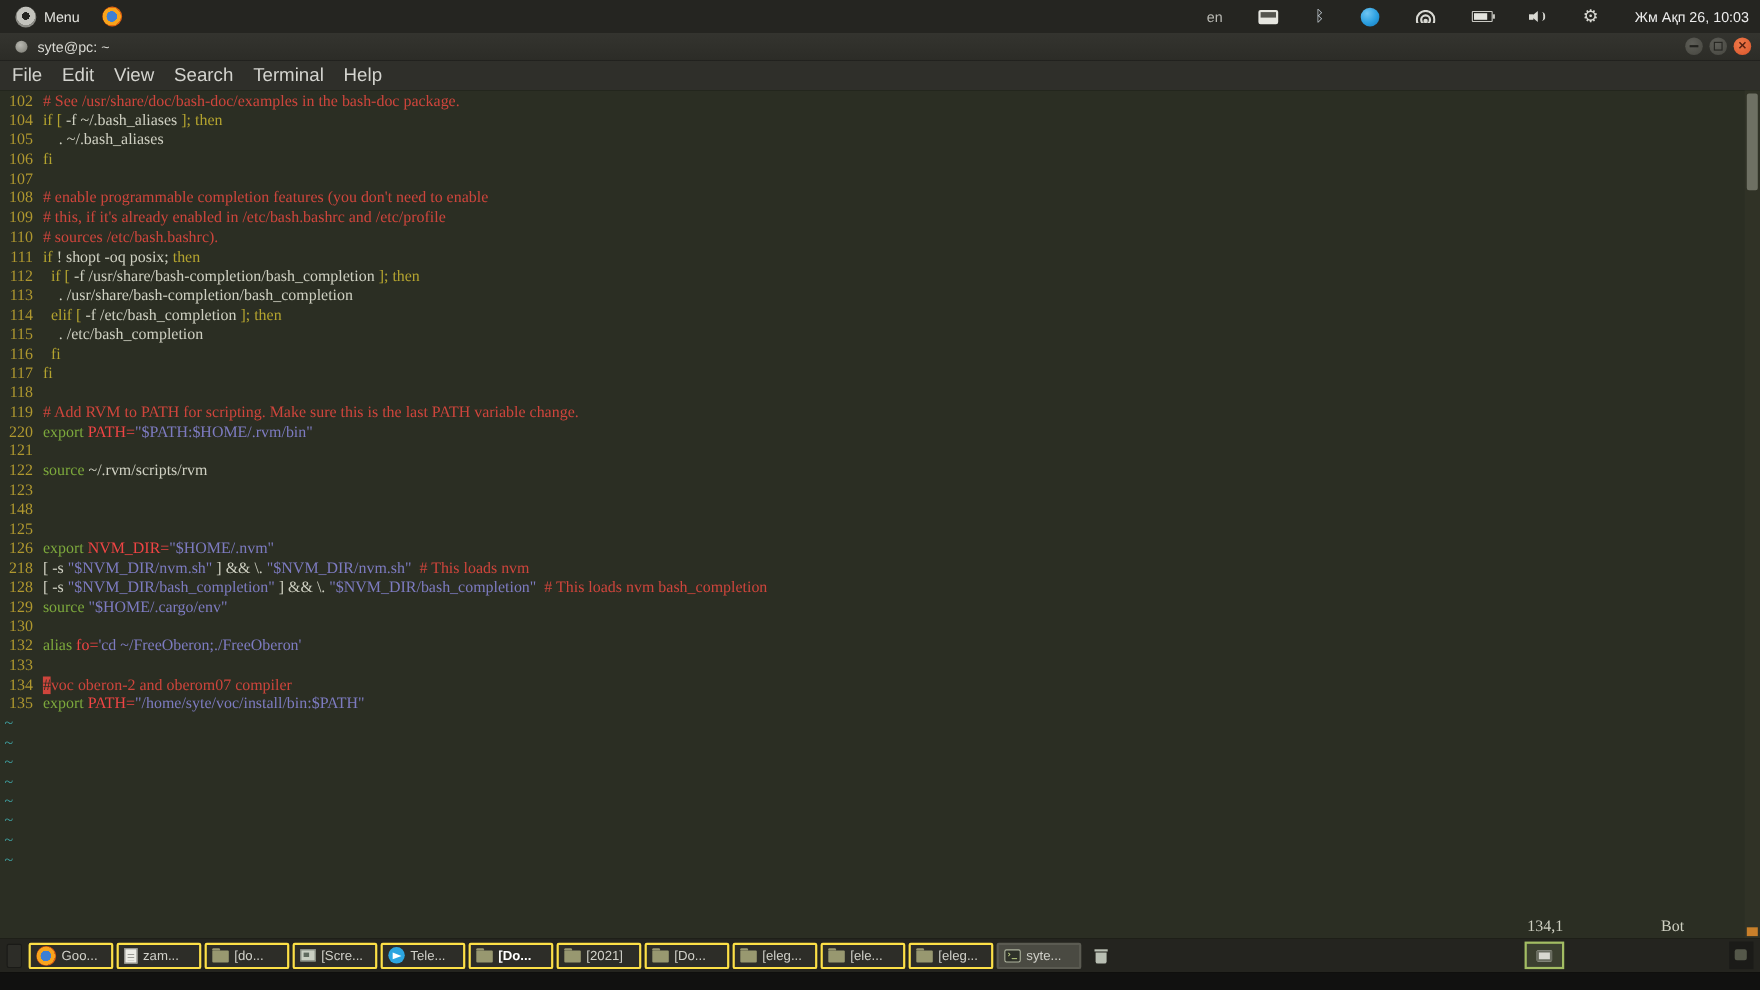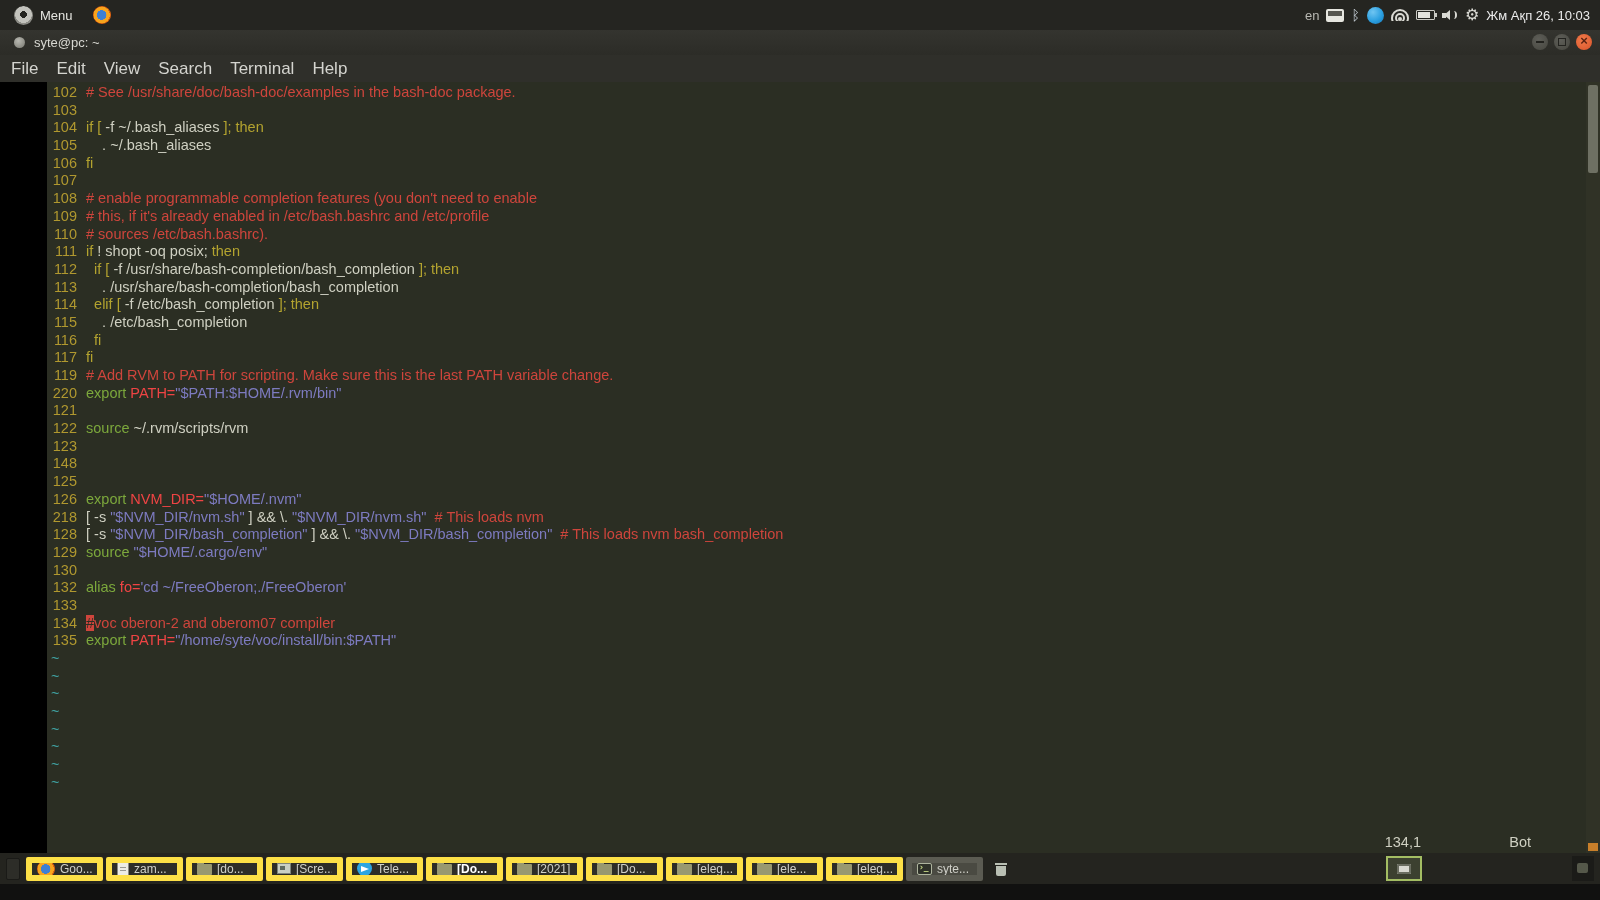--- a/index.html
+++ b/index.html
@@ -6,21 +6,21 @@
   html,body { width:1600px; height:900px; overflow:hidden; background:#000; }
   .desktop { width:1600px; height:900px; display:flex; flex-direction:column; font-family:"Liberation Sans",sans-serif; }
 
   
   .panel { height:30px; background:#252521; display:flex; align-items:center; justify-content:space-between; padding:0 10px; color:#e4e4df; font-size:13px; flex:0 0 auto; }
   .panel-left { display:flex; align-items:center; gap:10px; }
   .menu-btn { display:flex; align-items:center; gap:7px; cursor:default; padding:2px 4px; }
   .logo { width:19px; height:19px; border-radius:50%; background:radial-gradient(circle at 50% 45%, #23231f 0 24%, #c3c3bd 25% 58%, #8c8c86 59% 100%); display:inline-block; }
   .panel-ff { margin-left:6px; }
   .icon-firefox { width:18px; height:18px; border-radius:50%; display:inline-block; background:radial-gradient(circle at 48% 50%, #3d7fd4 0 36%, #f7a41d 38% 62%, #e2640f 63% 100%); }
-  .panel-right { display:flex; align-items:center; gap:7px; }
+  .panel-right { display:flex; align-items:center; gap:33px; }
   .lang { color:#b9b9b3; font-size:13px; }
   .icon-kbd { width:18px; height:13px; background:#e6e6e0; border-radius:2px; position:relative; display:inline-block; }
   .icon-kbd::before { content:""; position:absolute; left:2px; top:2px; right:2px; height:5px; background:#55554f; }
   .icon-bt { font-size:14px; color:#c9d2da; font-family:"DejaVu Sans",sans-serif; }
   .icon-app { width:17px; height:17px; border-radius:50%; display:inline-block; background:radial-gradient(circle at 35% 30%, #6fc5f2, #2b9fe0 55%, #1677b8); }
   .icon-wifi { width:18px; height:12px; position:relative; overflow:hidden; display:inline-block; }
   .icon-wifi .a1 { position:absolute; left:0; top:0; width:18px; height:18px; border:2px solid #d9d9d3; border-radius:50%; }
   .icon-wifi .a2 { position:absolute; left:4px; top:4px; width:10px; height:10px; border:2px solid #d9d9d3; border-radius:50%; }
   .icon-wifi .dot { position:absolute; left:7px; top:8px; width:4px; height:4px; background:#d9d9d3; border-radius:50%; }
   .icon-batt { width:19px; height:10px; border:1px solid #c9c9c3; border-radius:1px; position:relative; display:inline-block; }
@@ -42,21 +42,21 @@
   .wc { width:16px; height:16px; border-radius:50%; display:inline-block; position:relative; }
   .wc-min, .wc-max { background:radial-gradient(circle at 40% 35%, #5e5e58, #46463f); }
   .wc-min::before { content:""; position:absolute; left:4px; right:4px; top:7px; height:1.5px; background:#23231f; }
   .wc-max::before { content:""; position:absolute; left:4px; right:4px; top:4px; bottom:4px; border:1.5px solid #23231f; }
   .wc-close { background:radial-gradient(circle at 40% 35%, #f07a4a, #d9542a); }
   .wc-close::before { content:"×"; position:absolute; left:0; right:0; top:-1px; text-align:center; color:#5a2212; font-size:13px; font-weight:bold; }
   .menubar { height:27px; background:#2f2f2a; display:flex; align-items:center; padding-left:2px; }
   .menu-item { color:#d4d4cf; font-size:17px; padding:4px 9px; cursor:default; }
 
   
-  .term { height:771px; background:#2b2e23; position:relative; font-family:Liberation Sans, sans-serif; font-size:14.5px; line-height:17.7px; padding:2px 18px 0 2px; overflow:hidden;margin-left:47px; }
+  .term { height:771px; background:#2b2e23; position:relative; font-family:Liberation Serif, serif; font-size:14.5px; line-height:17.7px; padding:2px 18px 0 2px; overflow:hidden; }
   .t-line { white-space:pre; height:17.7px; }
   .lnum { display:inline-block; width:28px; text-align:right; margin-right:9px; color:#b0982f; }
   .lcode { white-space:pre; }
   .sc { color:#ce453c; }
   .sk { color:#b3a32f; }
   .sp { color:#cfd0c2; }
   .sg { color:#7ca83c; }
   .st { color:#ef4444; }
   .ss { color:#7d7bc0; }
   .scur { background:#ce453c; color:#2b2e23; }
@@ -65,21 +65,21 @@
   .ruler { position:absolute; right:155px; }
   .pos { position:absolute; right:45px; }
   .scrollbar { position:absolute; right:0; top:0; bottom:0; width:14px; background:#303226; }
   .thumb { position:absolute; left:2px; right:2px; top:3px; height:88px; background:#6e7063; border-radius:2px; }
   .mark { position:absolute; left:2px; right:2px; bottom:2px; height:8px; background:#c87f2a; }
 
   
   .taskbar { height:31px; background:#24241f; display:flex; align-items:center; padding:0 6px; gap:6px; flex:0 0 auto; }
   .tb-corner { width:14px; height:22px; background:#2d2d28; border:1px solid #1a1a17; border-radius:2px; }
   .tb-items { display:flex; align-items:center; gap:3px; }
-  .tb-btn { width:77px; height:24px; background:#2d2d28; border:6px solid #fde047; border-radius:2px; display:flex; align-items:center; gap:5px; padding:0 5px; overflow:hidden; cursor:default; }
+  .tb-btn { width:77px; height:24px; background:#2d2d28; border:2px solid #fde047; border-radius:2px; display:flex; align-items:center; gap:5px; padding:0 5px; overflow:hidden; cursor:default; }
   .tb-btn.active { background:#4a4a42; border-color:#5b5b52; }
   .tb-btn.bold .tb-label { color:#ffffff; font-weight:bold; }
   .tb-label { color:#d0d0c9; font-size:12px; white-space:nowrap; overflow:hidden; text-overflow:clip; }
   .tb-ico { flex:0 0 auto; display:inline-block; }
   .icon-folder { width:15px; height:11px; background:#989870; border-radius:1px; position:relative; margin-top:2px; }
   .icon-folder::before { content:""; position:absolute; top:-2px; left:0; width:7px; height:2px; background:#989870; border-radius:1px 1px 0 0; }
   .icon-editor { width:12px; height:14px; background:#ecece6; border:1px solid #8a8a84; position:relative; }
   .icon-editor::before { content:""; position:absolute; left:2px; right:2px; top:2px; bottom:2px; background:repeating-linear-gradient(to bottom, transparent 0 2px, #9a9a94 2px 3px); }
   .icon-image { width:14px; height:11px; background:#c9cfc3; border:1px solid #7e847a; position:relative; }
   .icon-image::before { content:""; position:absolute; left:2px; top:2px; width:5px; height:4px; background:#5f6a5f; }
@@ -143,35 +143,35 @@
         <span class="menu-item">File</span>
         <span class="menu-item">Edit</span>
         <span class="menu-item">View</span>
         <span class="menu-item">Search</span>
         <span class="menu-item">Terminal</span>
         <span class="menu-item">Help</span>
       </nav>
     <div class="term">
       <div id="termlines">
           <div class="t-line"><span class="lnum">102</span><span class="lcode"><span class="sc"># See /usr/share/doc/bash-doc/examples in the bash-doc package.</span></span></div>
-          <div class="t-line"><span class="lnum">103</span><span class="lcode"></span></div>
           <div class="t-line"><span class="lnum">104</span><span class="lcode"><span class="sk">if [ </span><span class="sp">-f ~/.bash_aliases </span><span class="sk">]; then</span></span></div>
           <div class="t-line"><span class="lnum">105</span><span class="lcode"><span class="sp">    . ~/.bash_aliases</span></span></div>
           <div class="t-line"><span class="lnum">106</span><span class="lcode"><span class="sk">fi</span></span></div>
           <div class="t-line"><span class="lnum">107</span><span class="lcode"></span></div>
           <div class="t-line"><span class="lnum">108</span><span class="lcode"><span class="sc"># enable programmable completion features (you don't need to enable</span></span></div>
           <div class="t-line"><span class="lnum">109</span><span class="lcode"><span class="sc"># this, if it's already enabled in /etc/bash.bashrc and /etc/profile</span></span></div>
           <div class="t-line"><span class="lnum">110</span><span class="lcode"><span class="sc"># sources /etc/bash.bashrc).</span></span></div>
           <div class="t-line"><span class="lnum">111</span><span class="lcode"><span class="sk">if</span><span class="sp"> ! shopt -oq posix; </span><span class="sk">then</span></span></div>
           <div class="t-line"><span class="lnum">112</span><span class="lcode"><span class="sp">  </span><span class="sk">if [ </span><span class="sp">-f /usr/share/bash-completion/bash_completion </span><span class="sk">]; then</span></span></div>
           <div class="t-line"><span class="lnum">113</span><span class="lcode"><span class="sp">    . /usr/share/bash-completion/bash_completion</span></span></div>
           <div class="t-line"><span class="lnum">114</span><span class="lcode"><span class="sp">  </span><span class="sk">elif [ </span><span class="sp">-f /etc/bash_completion </span><span class="sk">]; then</span></span></div>
           <div class="t-line"><span class="lnum">115</span><span class="lcode"><span class="sp">    . /etc/bash_completion</span></span></div>
           <div class="t-line"><span class="lnum">116</span><span class="lcode"><span class="sp">  </span><span class="sk">fi</span></span></div>
           <div class="t-line"><span class="lnum">117</span><span class="lcode"><span class="sk">fi</span></span></div>
+          <div class="t-line"><span class="lnum">118</span><span class="lcode"></span></div>
           <div class="t-line"><span class="lnum">119</span><span class="lcode"><span class="sc"># Add RVM to PATH for scripting. Make sure this is the last PATH variable change.</span></span></div>
           <div class="t-line"><span class="lnum">220</span><span class="lcode"><span class="sg">export </span><span class="st">PATH=</span><span class="ss">"$PATH:$HOME/.rvm/bin"</span></span></div>
           <div class="t-line"><span class="lnum">121</span><span class="lcode"></span></div>
           <div class="t-line"><span class="lnum">122</span><span class="lcode"><span class="sg">source </span><span class="sp">~/.rvm/scripts/rvm</span></span></div>
           <div class="t-line"><span class="lnum">123</span><span class="lcode"></span></div>
           <div class="t-line"><span class="lnum">148</span><span class="lcode"></span></div>
           <div class="t-line"><span class="lnum">125</span><span class="lcode"></span></div>
           <div class="t-line"><span class="lnum">126</span><span class="lcode"><span class="sg">export </span><span class="st">NVM_DIR=</span><span class="ss">"$HOME/.nvm"</span></span></div>
           <div class="t-line"><span class="lnum">218</span><span class="lcode"><span class="sp">[ -s </span><span class="ss">"$NVM_DIR/nvm.sh"</span><span class="sp"> ] &amp;&amp; \. </span><span class="ss">"$NVM_DIR/nvm.sh"</span><span class="sc">  # This loads nvm</span></span></div>
           <div class="t-line"><span class="lnum">128</span><span class="lcode"><span class="sp">[ -s </span><span class="ss">"$NVM_DIR/bash_completion"</span><span class="sp"> ] &amp;&amp; \. </span><span class="ss">"$NVM_DIR/bash_completion"</span><span class="sc">  # This loads nvm bash_completion</span></span></div>

